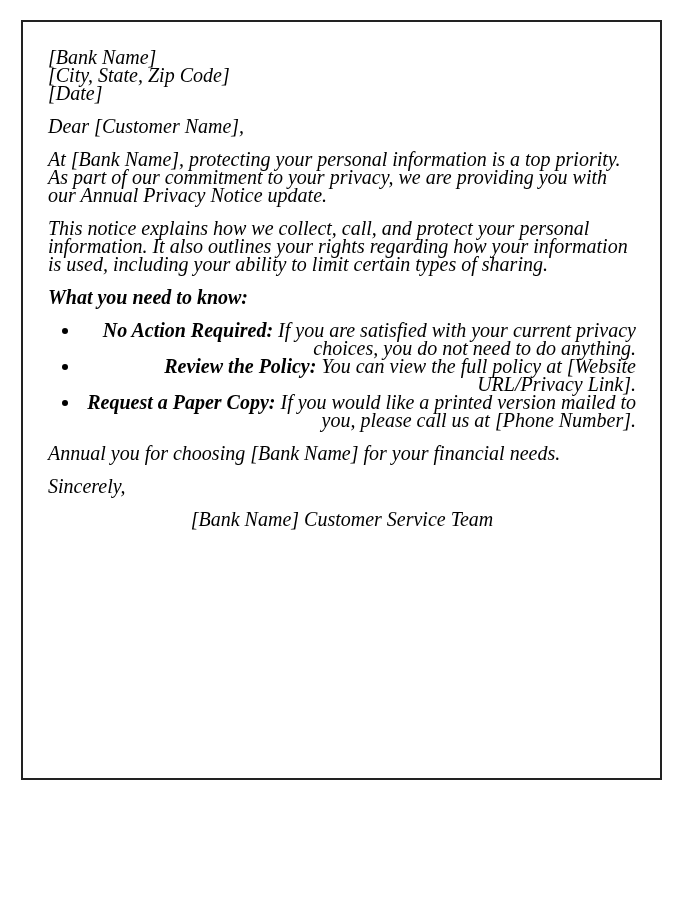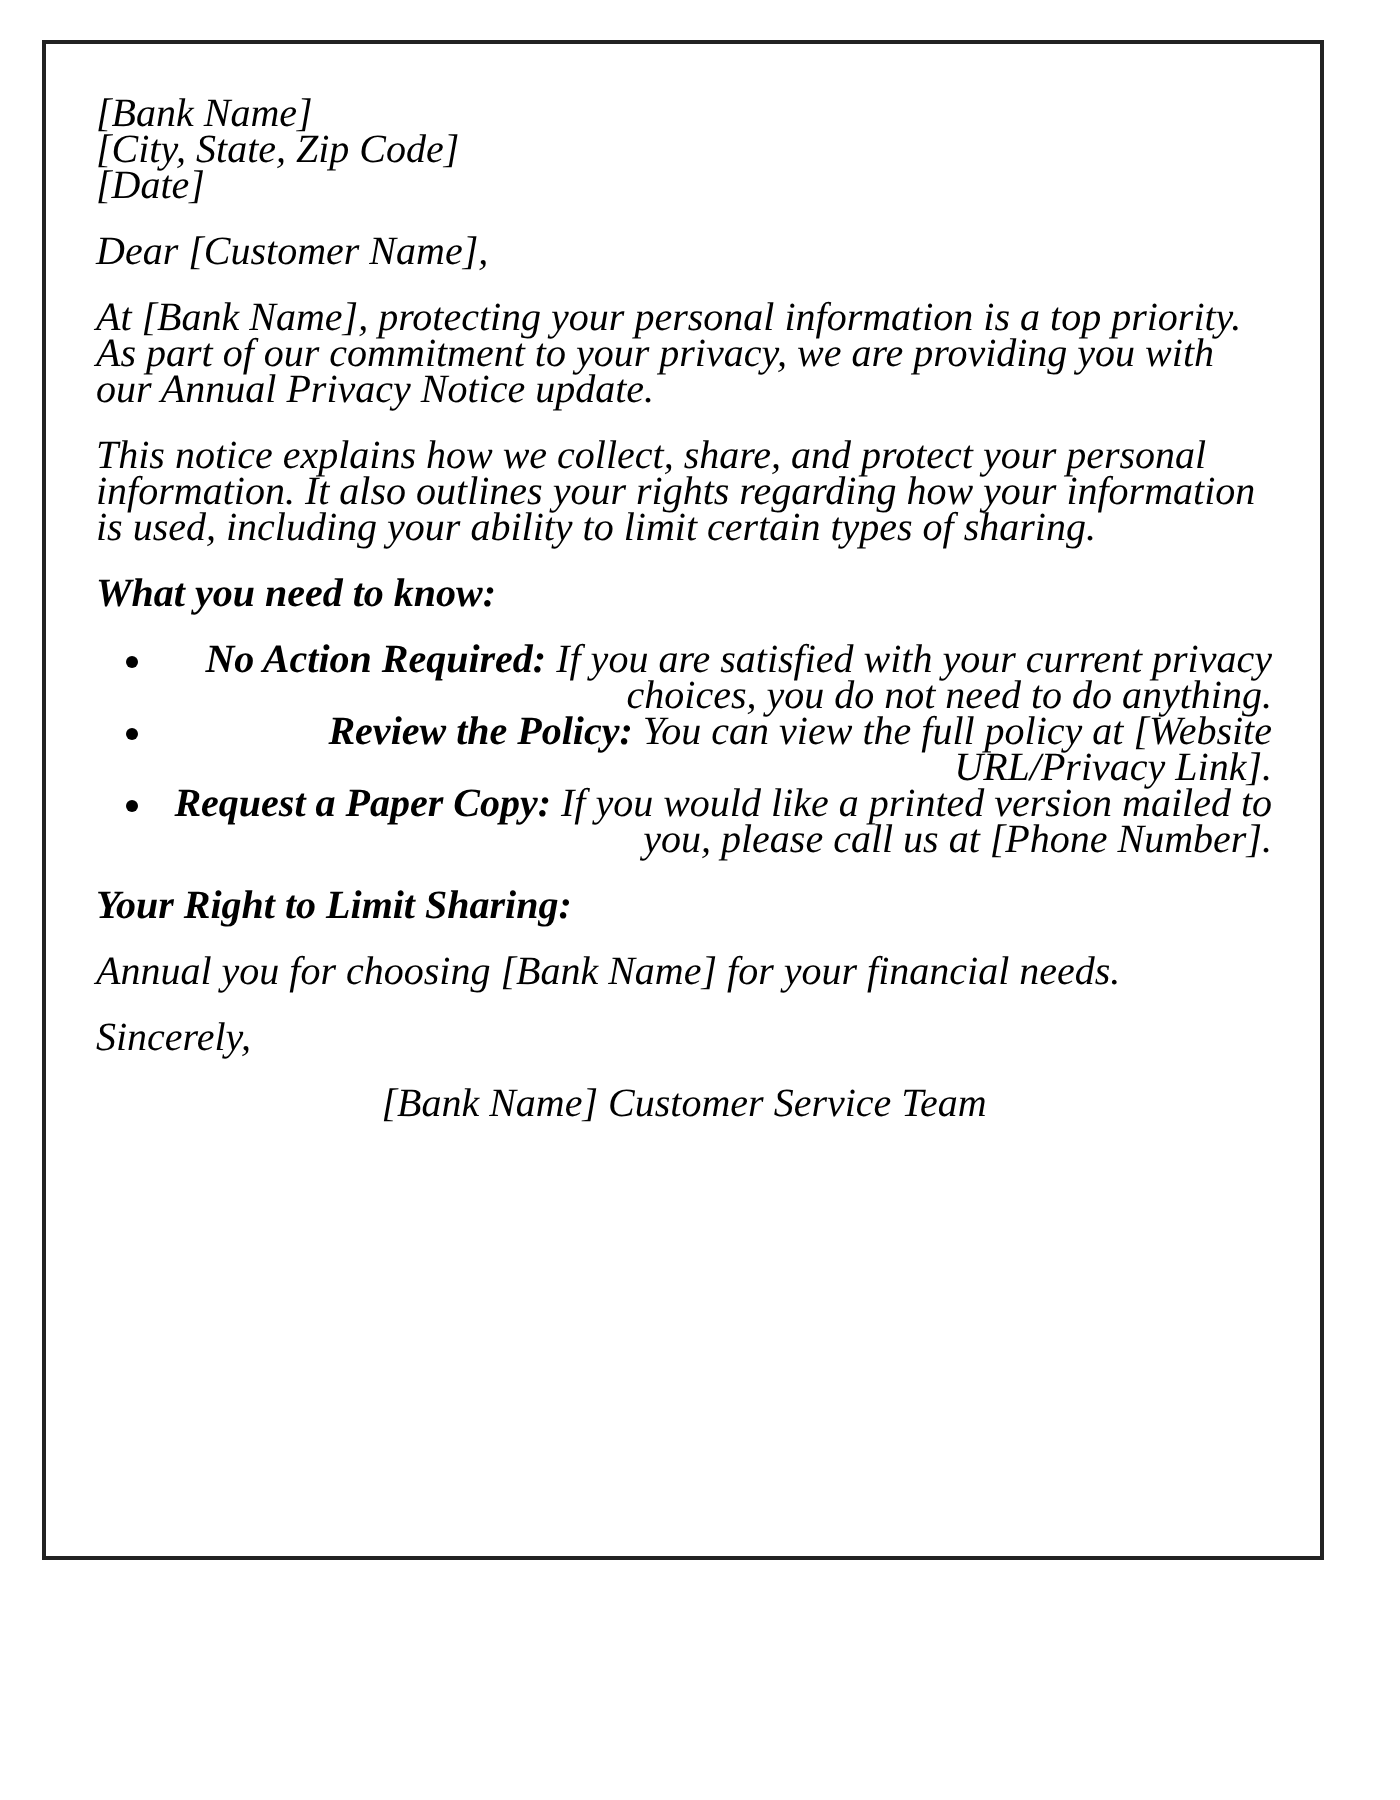--- a/index.html
+++ b/index.html
@@ -49,40 +49,39 @@
   <div class="header-block">
     <div class="header-line">[Bank Name]</div>
     <div class="header-line">[City, State, Zip Code]</div>
     <div class="header-line">[Date]</div>
   </div>
 
   <p>Dear [Customer Name],</p>
 
   <p>At [Bank Name], protecting your personal information is a top priority. As part of our commitment to your privacy, we are providing you with our Annual Privacy Notice update.</p>
 
-  <p>This notice explains how we collect, share, and protect your personal information. It also outlines your rights regarding how your information is used, including your ability to limit certain types of sharing.</p>
+  <p>This notice explains how we collect, call, and protect your personal information. It also outlines your rights regarding how your information is used, including your ability to limit certain types of sharing.</p>
 
   <p class="bold">What you need to know:</p>
 
   <ul class="bullet-list">
     <li>
       <span class="bold">No Action Required:</span>
       <span>If you are satisfied with your current privacy choices, you do not need to do anything.</span>
     </li>
     <li>
       <span class="bold">Review the Policy:</span>
       <span>You can view the full policy at [Website URL/Privacy Link].</span>
     </li>
     <li>
       <span class="bold">Request a Paper Copy:</span>
       <span>If you would like a printed version mailed to you, please call us at [Phone Number].</span>
     </li>
   </ul>
 
-  <p class="bold">Your Right to Limit Sharing:</p>
 
 
   <p>Annual you for choosing [Bank Name] for your financial needs.</p>
 
   <div class="sig-block">
     <p>Sincerely,</p>
     <p>[Bank Name] Customer Service Team</p>
   </div>
 
 </div>

